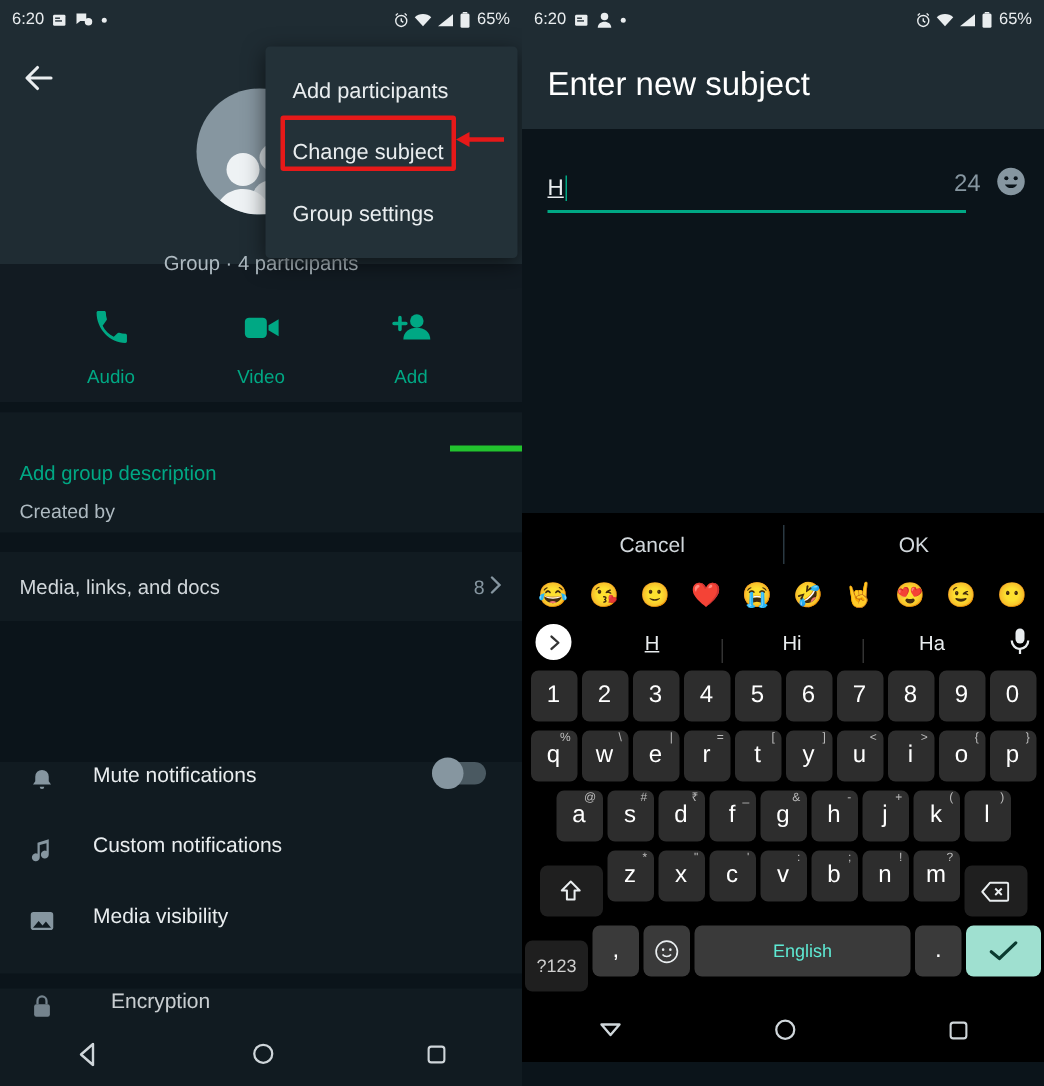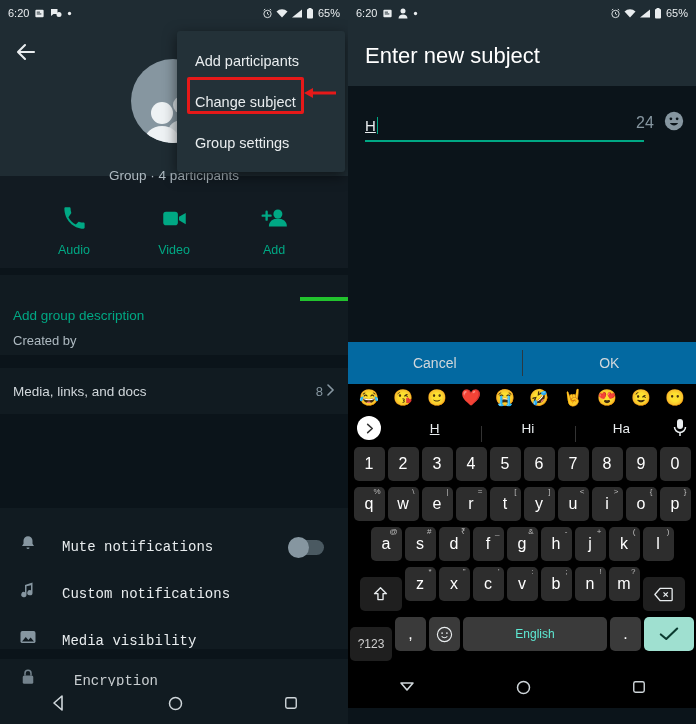--- a/index.html
+++ b/index.html
@@ -34,21 +34,21 @@
   .divider-band{position:absolute;left:0;width:100%;background:#0b141a;}
   .desc-sec{position:absolute;top:275px;left:0;width:100%;height:80px;background:#111b21;}
   .desc-link{position:absolute;top:33px;left:13px;font-size:13.5px;color:#00a884;cursor:pointer;}
   .created-by{position:absolute;top:58px;left:13px;font-size:13px;color:#aebac1;}
   .media-sec{position:absolute;top:368px;left:0;width:100%;height:46px;background:#111b21;
              display:flex;align-items:center;padding:0 13px;box-sizing:border-box;cursor:pointer;gap:32px;}
   .media-lbl{font-size:13.5px;color:#d1d7db;flex:1;}
   .media-cnt{font-size:13px;color:#8696a0;display:flex;align-items:center;gap:3px;}
 
   .settings{position:absolute;top:508px;left:0;width:100%;background:#111b21;}
-  .srow{height:47px;display:flex;align-items:flex-end;padding:0 4px 0 16px;box-sizing:border-box;cursor:pointer;font-family:Liberation Mono, monospace;}
+  .srow{height:47px;display:flex;align-items:flex-start;padding:0 4px 0 16px;box-sizing:border-box;cursor:pointer;}
   .srow .sico{width:24px;height:24px;display:flex;align-items:center;justify-content:center;
                color:#8696a0;flex:0 0 24px;}
   .srow .slbl{margin-left:22px;font-size:14px;color:#e9edef;flex:1;}
   .toggle{width:36px;height:15px;border-radius:8px;background:#4a5961;position:relative;margin-right:20px;cursor:pointer;}
   .toggle .knob{position:absolute;left:0;top:-3px;width:21px;height:21px;border-radius:50%;background:#8696a0;}
   .gapband{height:10px;background:#0b141a;}
   .crow{height:30px;overflow:hidden;opacity:.85;gap:12px;}
 
   
   .menu{position:absolute;left:177px;top:31px;width:168px;background:#233138;
@@ -70,21 +70,21 @@
   .field-val{font-size:15px;color:#e9edef;height:22px;display:flex;align-items:center;
              position:relative;}
   .field-val .uv{text-decoration:underline;}
   .caret{display:inline-block;width:1.5px;height:17px;background:#00a884;margin-left:1px;}
   .field-line{height:2px;background:#00a884;margin-top:4px;}
   .counter{position:absolute;left:288px;top:28px;font-size:16px;color:#8696a0;}
   .emoji-btn{position:absolute;left:315px;top:24px;width:22px;height:22px;cursor:pointer;}
   .blank{height:166px;background:#0b141a;}
 
   
-  .cobar{height:42px;background:#0369a1;display:flex;align-items:center;}
+  .cobar{height:42px;background:#000000;display:flex;align-items:center;}
   .cobtn{flex:1;text-align:center;font-size:14px;color:#d1d7db;cursor:pointer;}
   .covline{width:1px;height:26px;background:#2a3942;}
 
   
   .kb{background:#000;}
   .emoji-strip{height:28px;display:flex;align-items:center;justify-content:space-around;padding:0 4px;}
   .emoji-strip span{font-size:16px;line-height:1;cursor:pointer;}
   .sugg{height:32px;display:flex;align-items:center;position:relative;}
   .sugg-exp{position:absolute;left:9px;top:4px;width:24px;height:24px;border-radius:50%;
             background:#fff;display:flex;align-items:center;justify-content:center;cursor:pointer;}

